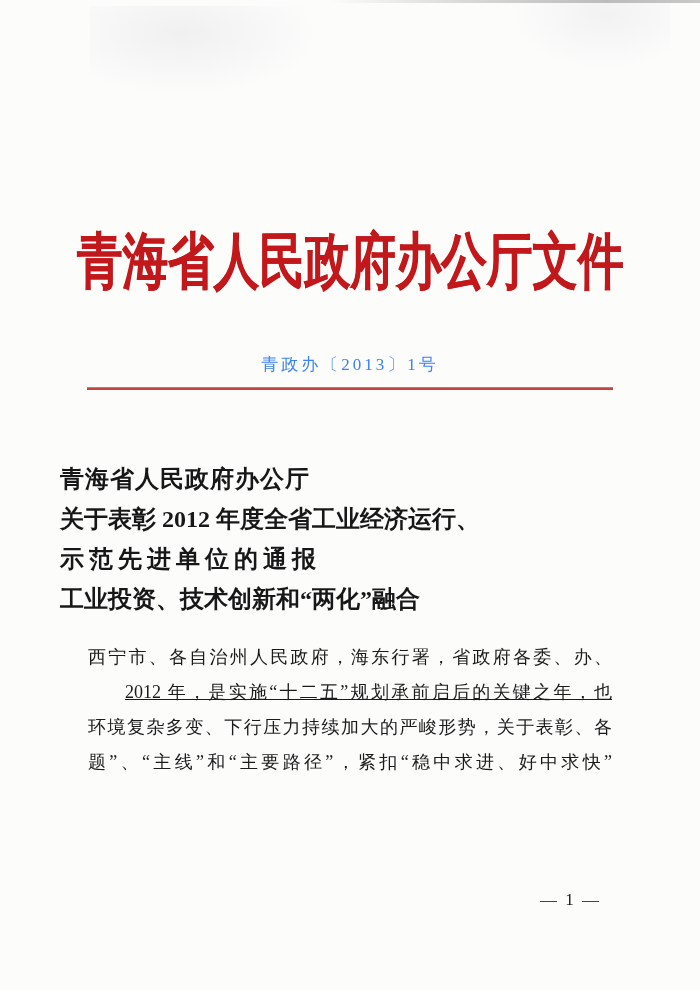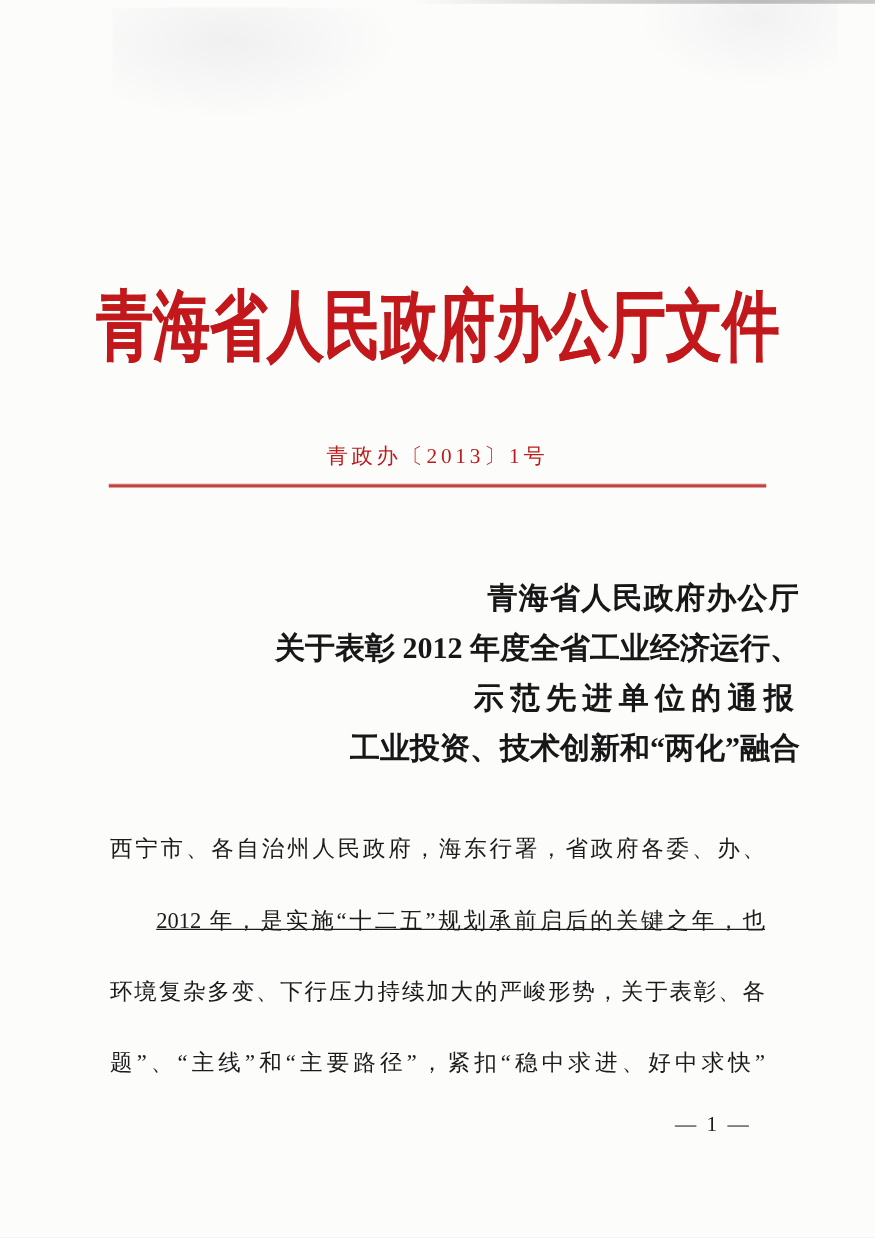--- a/index.html
+++ b/index.html
@@ -42,45 +42,45 @@
     transform-origin: 50% 0;
     text-shadow: 0.6px 0 0 var(--accent, #c2181b);
     white-space: nowrap;
   }
 
   .doc-number {
     position: absolute; top: 354px; left: 0; width: 700px;
     text-align: center;
     font-size: 17px; line-height: 22px;
     letter-spacing: 3px;
-    color: #b91c1c;
+    color: #3b82f6;
   }
 
   .red-rule {
     position: absolute; top: 387px; left: 87px; width: 526px; height: 3px;
     background: linear-gradient(#d4716d 0 1px, #c0443f 1px 3px);
   }
 
   .title-block {
     position: absolute; top: 459px; left: 60px; width: 580px;
-    text-align: right;
+    text-align: left;
     font-weight: bold;
     font-size: 24px; line-height: 40px;
     color: #171717;
   }
   .title-line { white-space: nowrap; }
   .title-line.spaced-1 { letter-spacing: 1px; }
   .title-line.spaced-4 { letter-spacing: 5px; }
 
   .body-block {
     position: absolute; top: 640px; left: 88px; width: 524px;
     font-size: 18px; line-height: 35px;
     color: #1b1b1b;
   }
-  .line { height: 35px; white-space: nowrap; margin-top: 22px; }
+  .line { height: 35px; white-space: nowrap; }
   .line.j {
     white-space: normal;
     text-align: justify;
     text-align-last: justify;
     overflow: hidden;
   }
   .line.indent { padding-left: 37px; width: 487px; text-decoration: underline; }
 
   .page-number {
     position: absolute; top: 889px; right: 99px;

